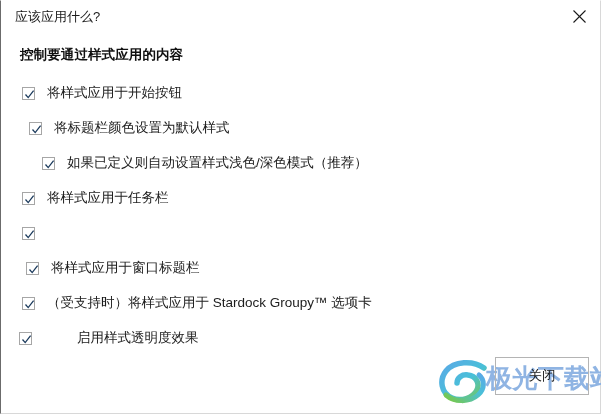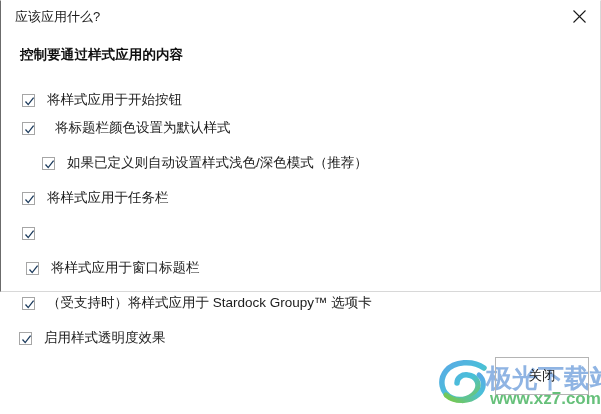--- a/index.html
+++ b/index.html
@@ -12,21 +12,21 @@
     background: #ffffff;
     font-family: "Liberation Sans", "DejaVu Sans", sans-serif;
     overflow: hidden;
     position: relative;
   }
 
   .window {
     position: absolute;
     left: 0; top: 0;
     width: 601px;
-    height: 292px;
+    height: 414px;
     background: #ffffff;
     border-left: 1px solid #6b6b6b;
     border-right: 1px solid #d8d8d8;
     border-top: 1px solid #ffffff;
     border-bottom: 1px solid #d8d8d8;
     box-sizing: border-box;
   }
 
   
   .titlebar {
@@ -181,30 +181,30 @@
         <line x1="0.5" y1="0.5" x2="12.5" y2="12.5" stroke="#1a1a1a" stroke-width="1.1"></line>
         <line x1="12.5" y1="0.5" x2="0.5" y2="12.5" stroke="#1a1a1a" stroke-width="1.1"></line>
       </svg>
     </div>
   </div>
 
   <div class="heading">控制要通过样式应用的内容</div>
 
   <div class="options">
 
-    <div class="opt-row" style="left:21px; top:11px;">
+    <div class="opt-row" style="left:21px; top:4px;">
       <span class="cbox">
         <svg width="11" height="11" viewBox="0 0 11 11" aria-hidden="true">
           <polyline points="1.5,5.5 4.2,8.6 9.6,1.6" fill="none" stroke="#1b3a5c" stroke-width="1.3"></polyline>
         </svg>
       </span>
       <span class="opt-label">将样式应用于开始按钮</span>
     </div>
 
-    <div class="opt-row" style="left:21px; top:39px;gap:8px;">
+    <div class="opt-row" style="left:28px; top:39px;">
       <span class="cbox">
         <svg width="11" height="11" viewBox="0 0 11 11" aria-hidden="true">
           <polyline points="1.5,5.5 4.2,8.6 9.6,1.6" fill="none" stroke="#1b3a5c" stroke-width="1.3"></polyline>
         </svg>
       </span>
       <span class="opt-label">将标题栏颜色设置为默认样式</span>
     </div>
 
     <div class="opt-row" style="left:21px; top:74px;padding-left:20px;">
       <span class="cbox">
@@ -243,21 +243,21 @@
 
     <div class="opt-row" style="left:21px; top:214px;">
       <span class="cbox">
         <svg width="11" height="11" viewBox="0 0 11 11" aria-hidden="true">
           <polyline points="1.5,5.5 4.2,8.6 9.6,1.6" fill="none" stroke="#1b3a5c" stroke-width="1.3"></polyline>
         </svg>
       </span>
       <span class="opt-label">（受支持时）将样式应用于 Stardock Groupy™ 选项卡</span>
     </div>
 
-    <div class="opt-row" style="left:18px; top:249px;">
+    <div class="opt-row" style="left:18px; top:249px;gap:33px;">
       <span class="cbox">
         <svg width="11" height="11" viewBox="0 0 11 11" aria-hidden="true">
           <polyline points="1.5,5.5 4.2,8.6 9.6,1.6" fill="none" stroke="#1b3a5c" stroke-width="1.3"></polyline>
         </svg>
       </span>
       <span class="opt-label">启用样式透明度效果</span>
     </div>
 
   </div>
 
@@ -272,18 +272,17 @@
         <linearGradient id="swirlB" x1="0" y1="1" x2="1" y2="0">
           <stop offset="0%" stop-color="#7ac943"></stop>
           <stop offset="60%" stop-color="#49c0d8"></stop>
           <stop offset="100%" stop-color="#5aa9e6"></stop>
         </linearGradient>
       </defs>
       <path d="M46,9 C35,1 16,2 8,12 C1,21 3,34 14,39 C23,43 35,39 39,31 C42,24 38,17 30,16 C24,15 19,19 19,24" fill="none" stroke="url(#swirlA)" stroke-width="5.5" stroke-linecap="round"></path>
       <path d="M8,36 C16,43 31,44 40,36 C47,30 47,21 41,16" fill="none" stroke="url(#swirlB)" stroke-width="5" stroke-linecap="round"></path>
     </svg>
     <div class="wm-cn">极光下载站</div>
-    <div class="wm-url">www.xz7.com</div>
   </div>
 
   <button class="close-button">关闭</button>
 
 </div>
 
 </body></html>

